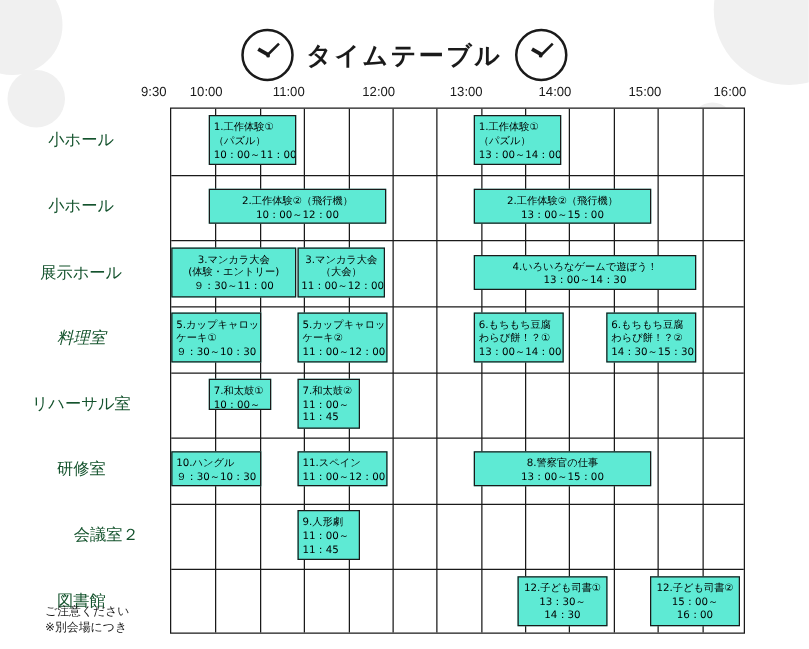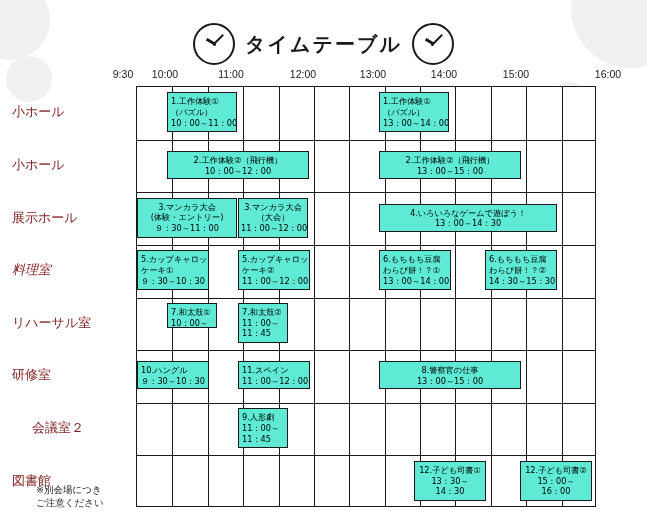--- a/index.html
+++ b/index.html
@@ -36,22 +36,22 @@
   .tick{position:absolute;font-size:10.5px;color:#1a1a1a;transform:translateX(-50%);white-space:nowrap;}
 
   #grid-box{
     position:absolute;left:136px;top:86px;width:460px;height:421px;
     border:1.6px solid #1a1a1a;box-sizing:border-box;background:#fff;
   }
   .vline{position:absolute;top:0;bottom:0;width:1px;background:#1a1a1a;}
   .hline{position:absolute;left:0;right:0;height:1px;background:#1a1a1a;}
 
   .rowlabel{
-    position:absolute;left:12px;width:130px;text-align:left;
-    font-size:13px;color:#7f1d1d;font-weight:normal;
+    position:absolute;left:0;width:130px;text-align:center;
+    font-size:13px;color:#14532d;font-weight:normal;
     font-family:"DejaVu Sans","Liberation Sans",sans-serif;
   }
   #note{
     position:absolute;left:36px;top:484px;width:110px;
     font-size:9.5px;line-height:1.35;color:#1a1a1a;text-align:left;
     font-family:"DejaVu Sans","Liberation Sans",sans-serif;
   }
 
   .evt{
     position:absolute;box-sizing:border-box;
@@ -87,21 +87,21 @@
 
 <div id="chart">
   <div id="axis">
       <div class="tick" style="left: 123px;">9:30</div>
       <div class="tick" style="left: 165px;">10:00</div>
       <div class="tick" style="left: 231px;">11:00</div>
       <div class="tick" style="left: 303px;">12:00</div>
       <div class="tick" style="left: 373px;">13:00</div>
       <div class="tick" style="left: 444px;">14:00</div>
       <div class="tick" style="left: 516px;">15:00</div>
-      <div class="tick" style="left: 584px; margin-left: 24px;">16:00</div>
+      <div class="tick" style="left: 584px;">16:00</div>
     </div>
   <div id="grid-box">
       <div class="vline" style="left: 35.3846px;"></div>
       <div class="vline" style="left: 70.7692px;"></div>
       <div class="vline" style="left: 106.154px;"></div>
       <div class="vline" style="left: 141.538px;"></div>
       <div class="vline" style="left: 176.923px;"></div>
       <div class="vline" style="left: 212.308px;"></div>
       <div class="vline" style="left: 247.692px;"></div>
       <div class="vline" style="left: 283.077px;"></div>
@@ -212,16 +212,16 @@
         <span class="ln">13：30～</span>
         <span class="ln">14：30</span>
       </div>
       <div class="evt center" style="left: 520px; width: 72px; top: 460.688px; height: 40px;">
         <span class="ln">12.子ども司書②</span>
         <span class="ln">15：00～</span>
         <span class="ln">16：00</span>
       </div>
     </div>
   <div id="note">
+      <div>ご注意ください</div>
       <div>※別会場につき</div>
-      <div>ご注意ください</div>
     </div>
 </div>
 
 </body></html>

